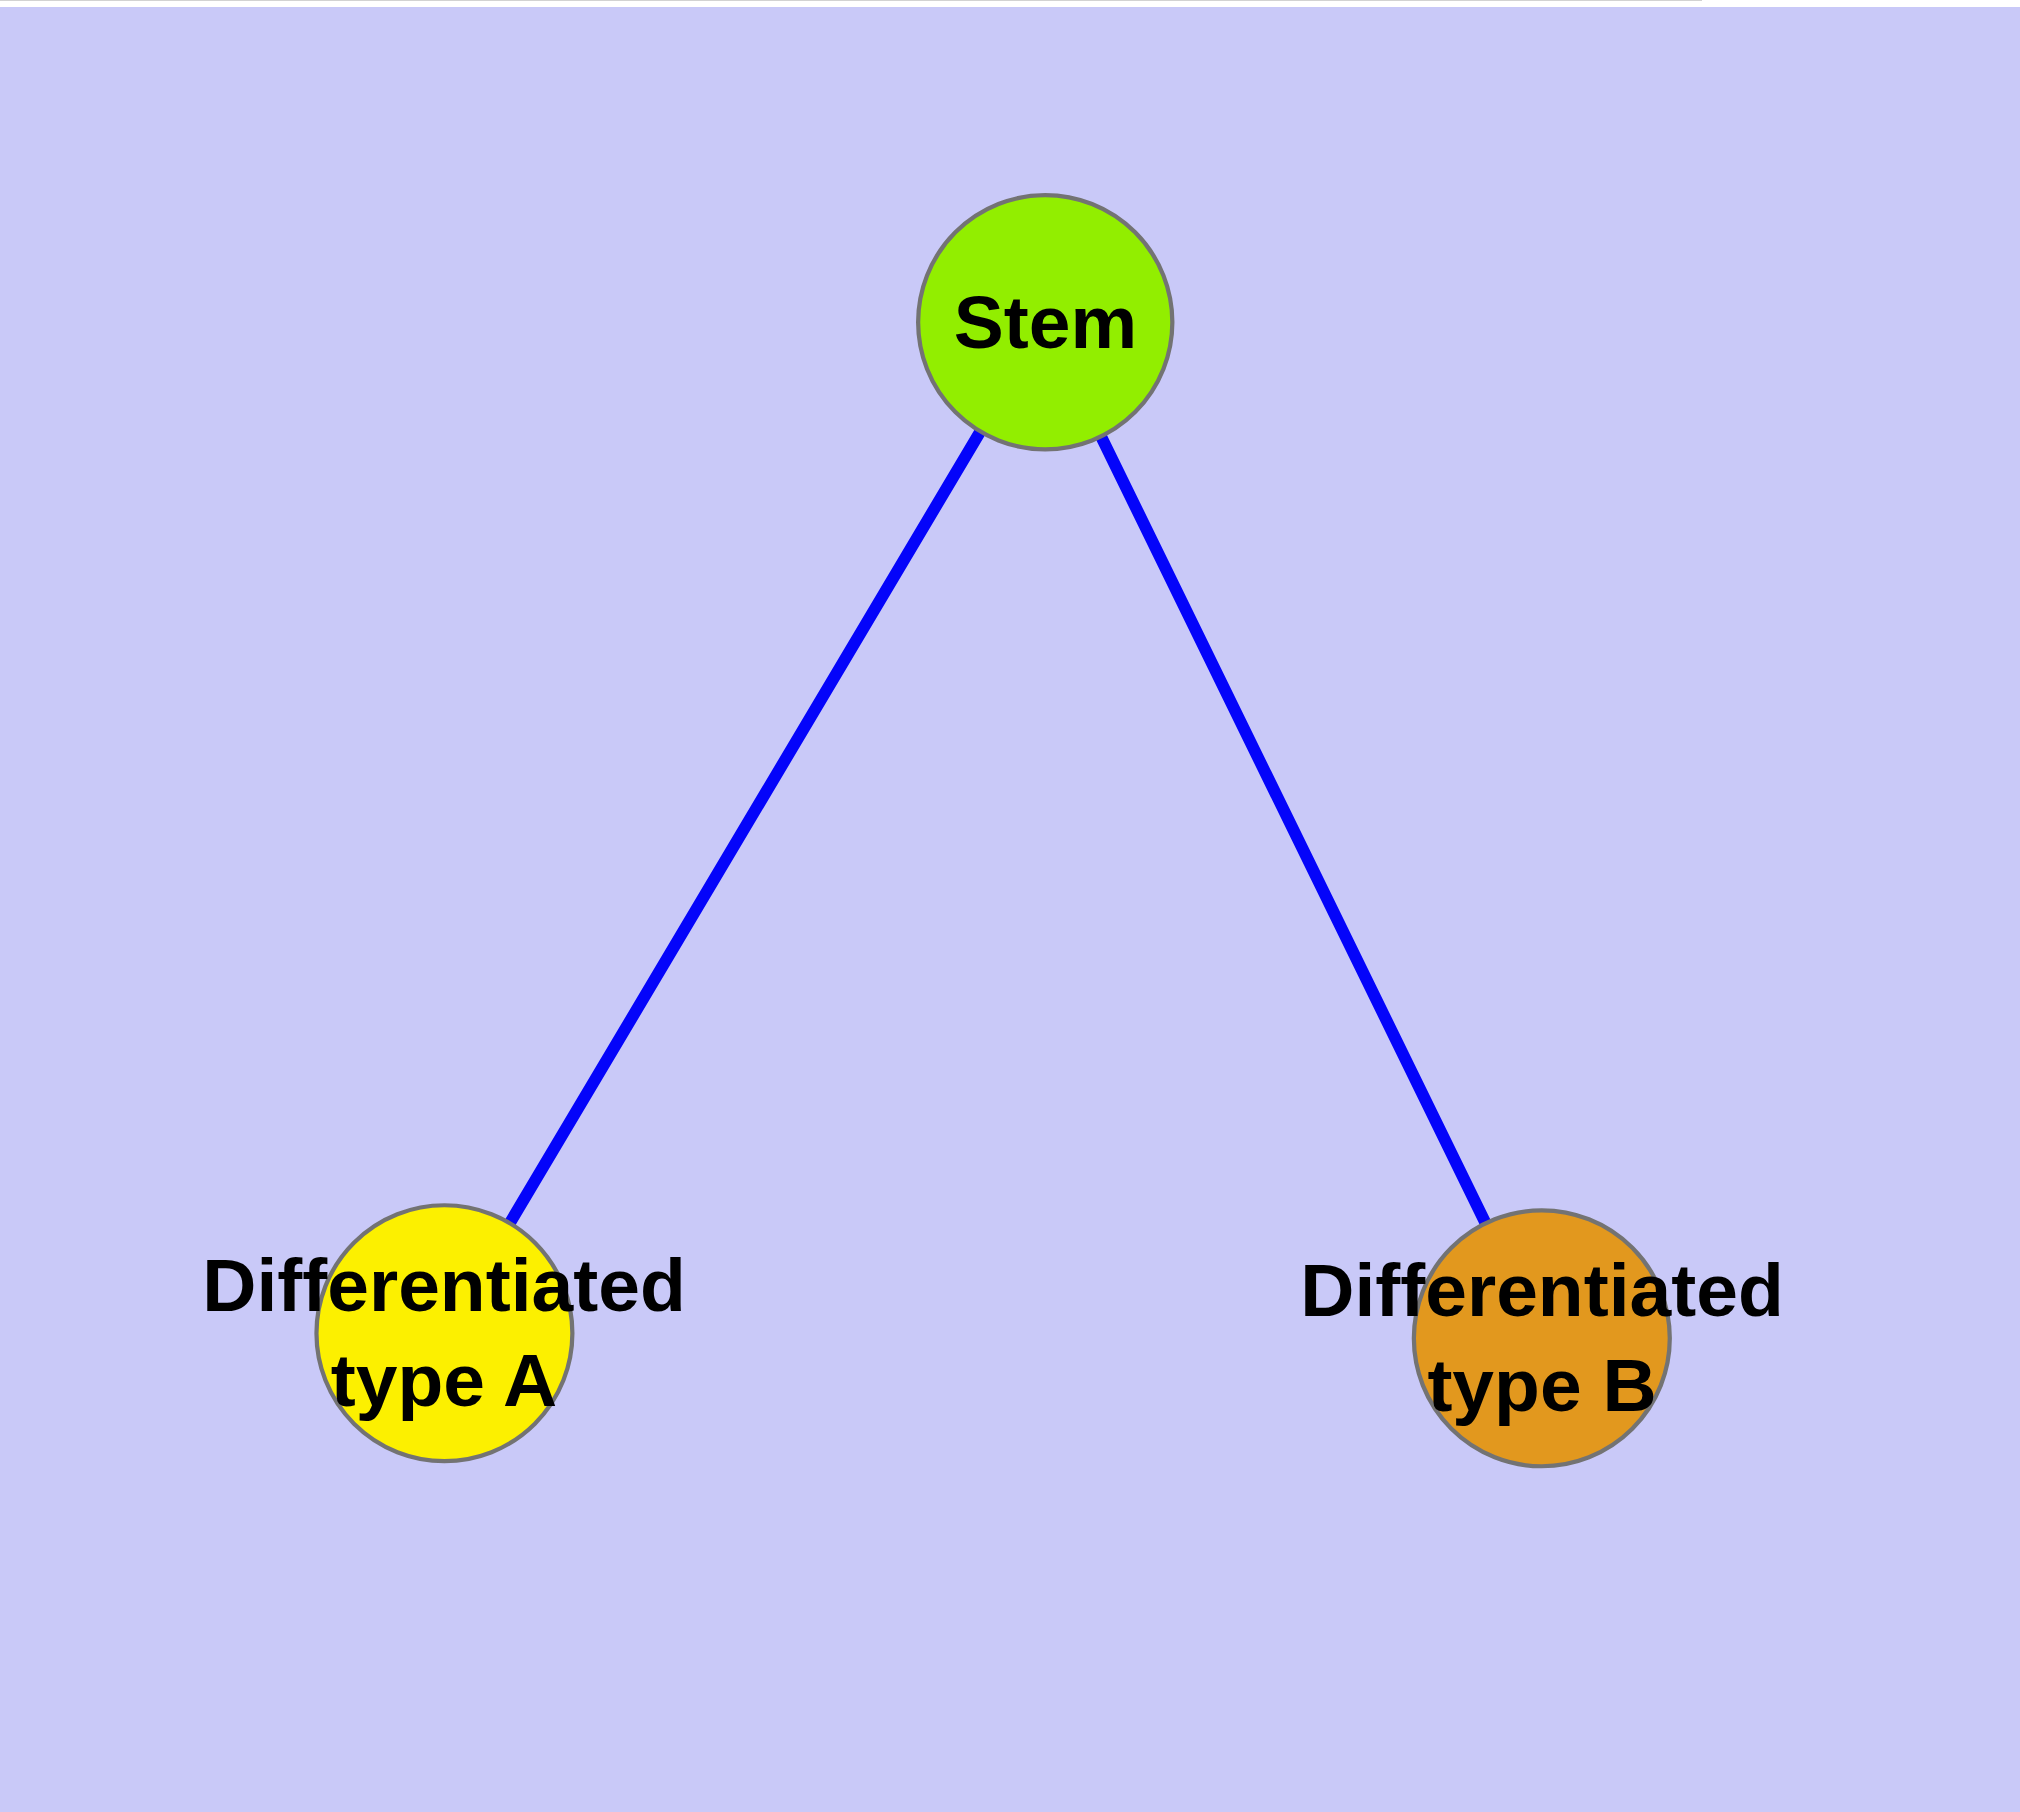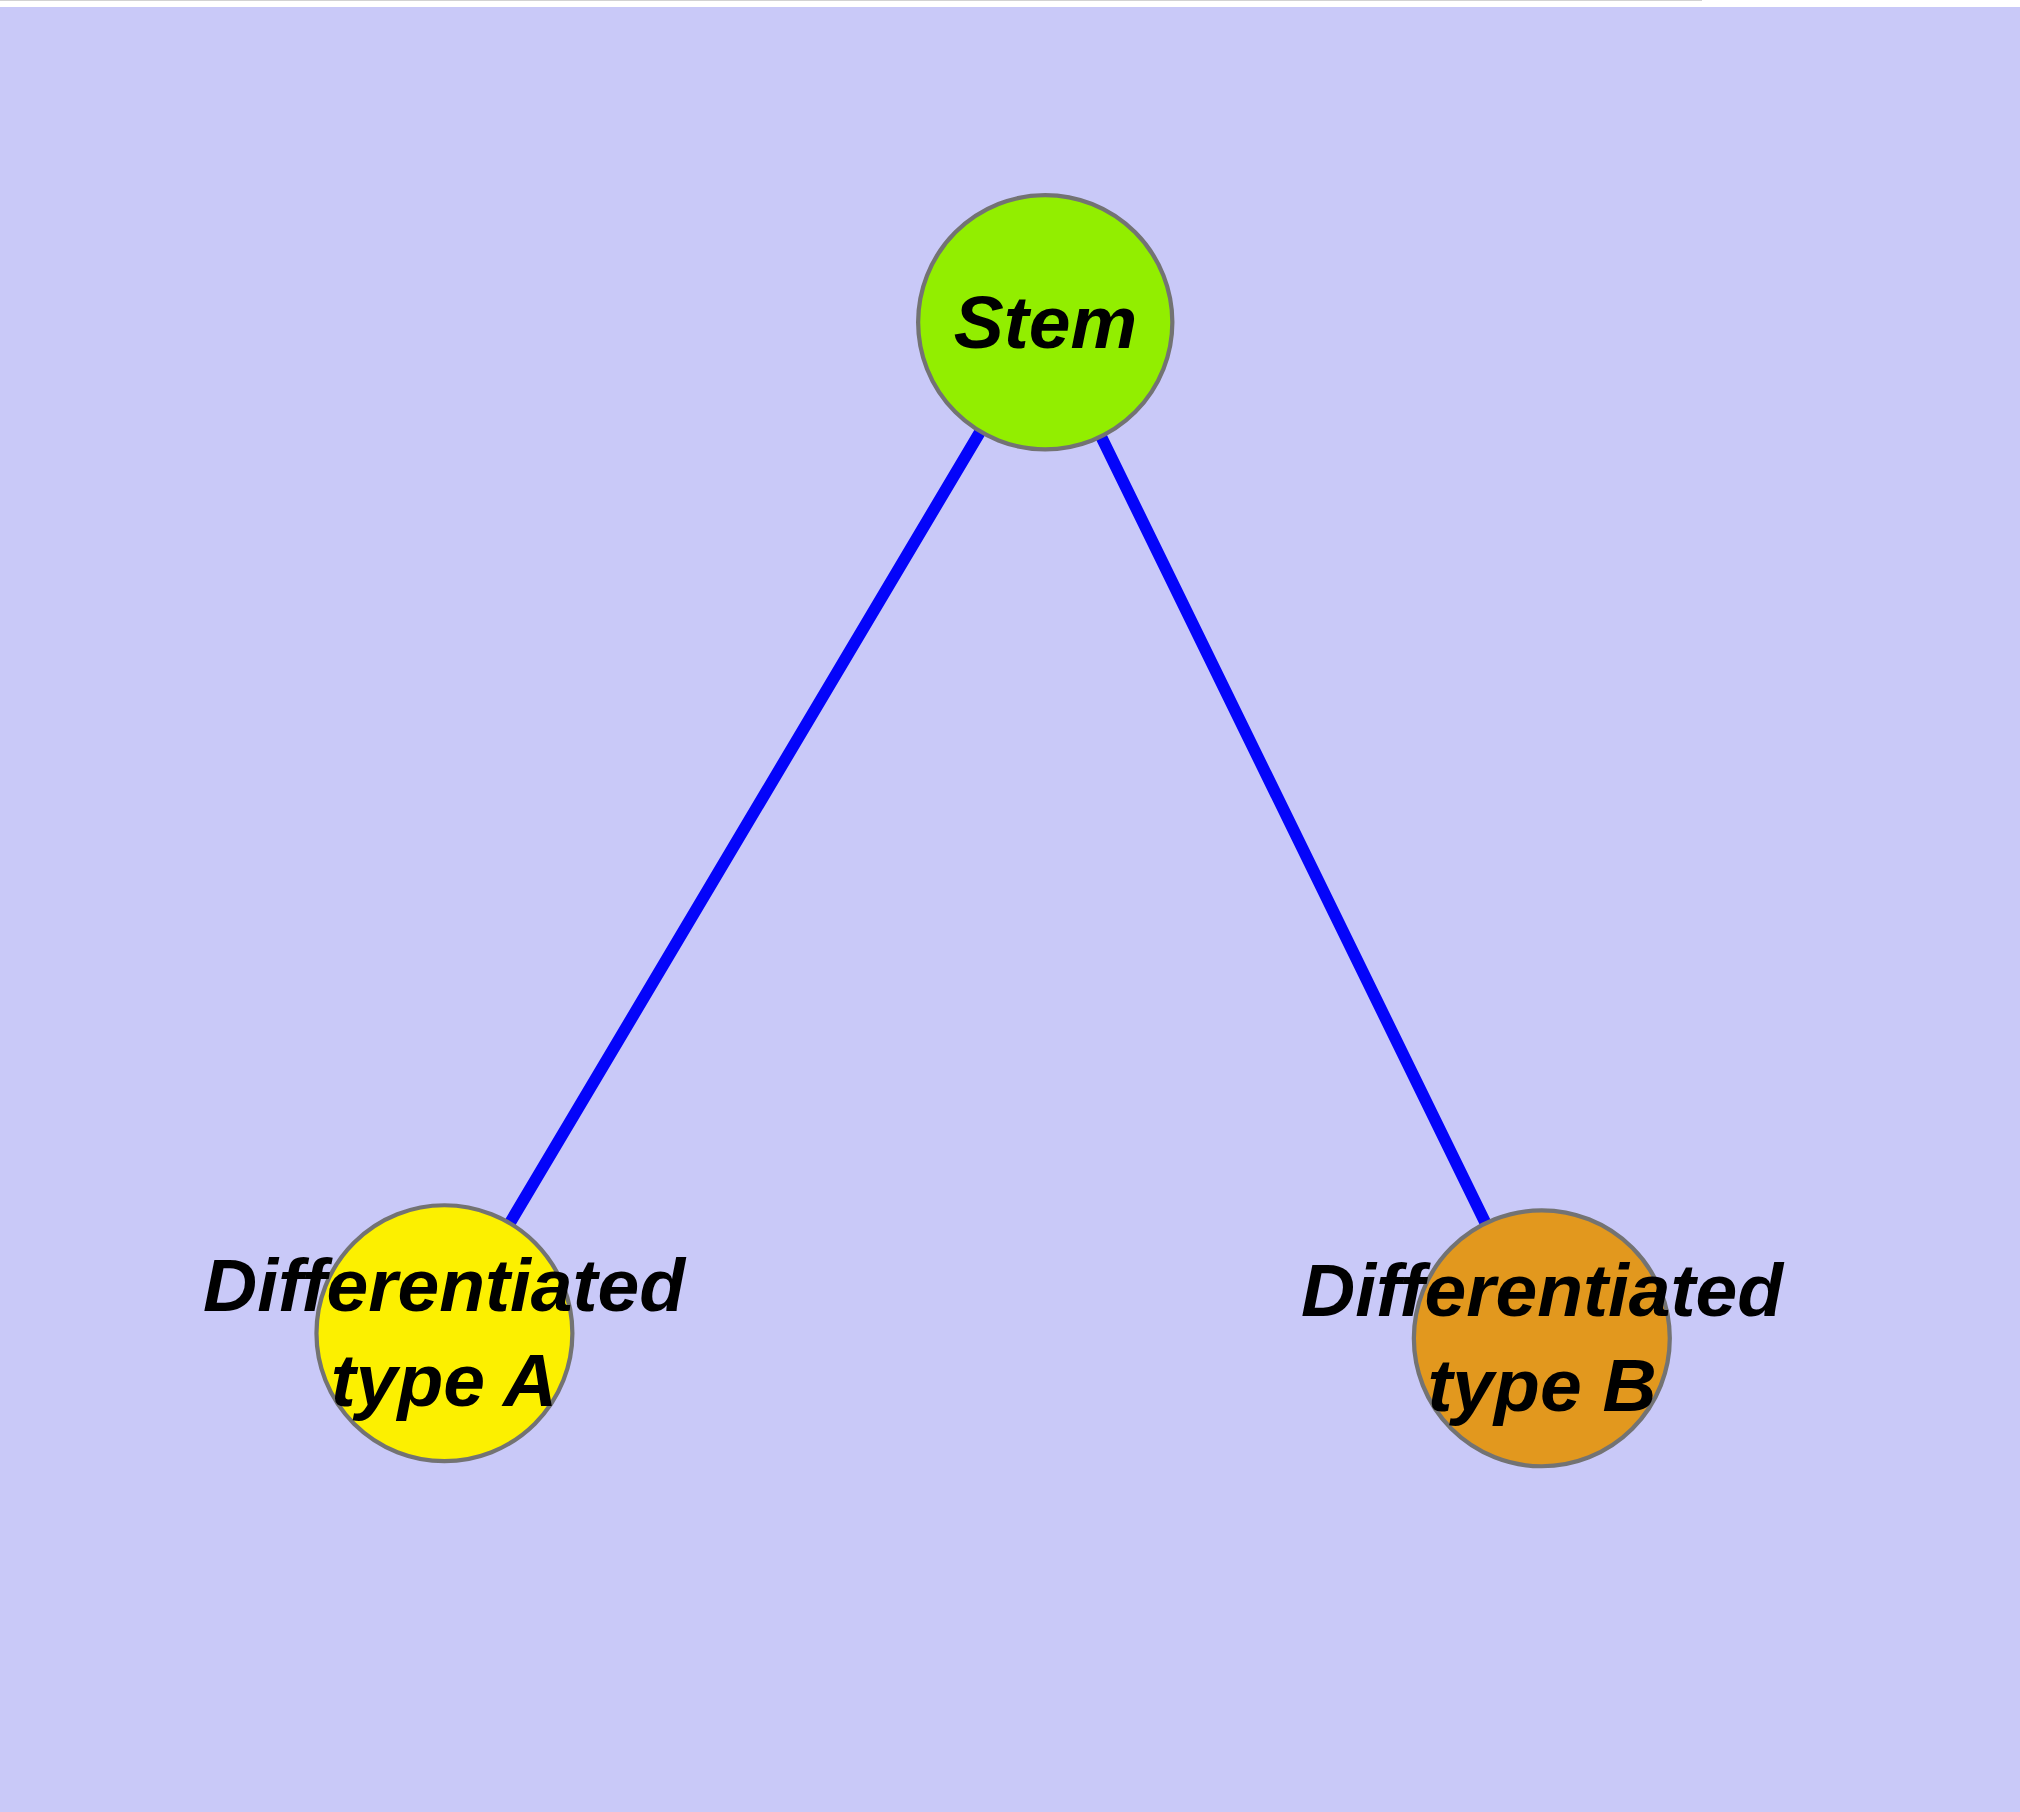--- a/index.html
+++ b/index.html
@@ -8,21 +8,20 @@
     width: 2021px;
     height: 1812px;
     overflow: hidden;
     background: #ffffff;
     font-family: "Liberation Sans", sans-serif;
   }
   .screen {
     position: relative;
     width: 1702px;
     height: 1812px;
-    font-style: italic;
   }
   .top-strip {
     position: absolute;
     left: 0; top: 0;
     width: 100%;
     height: 5.1px;
     background: #ffffff;
     border-top: 1.7px solid #d2d2d2;
     z-index: 3;
   }

